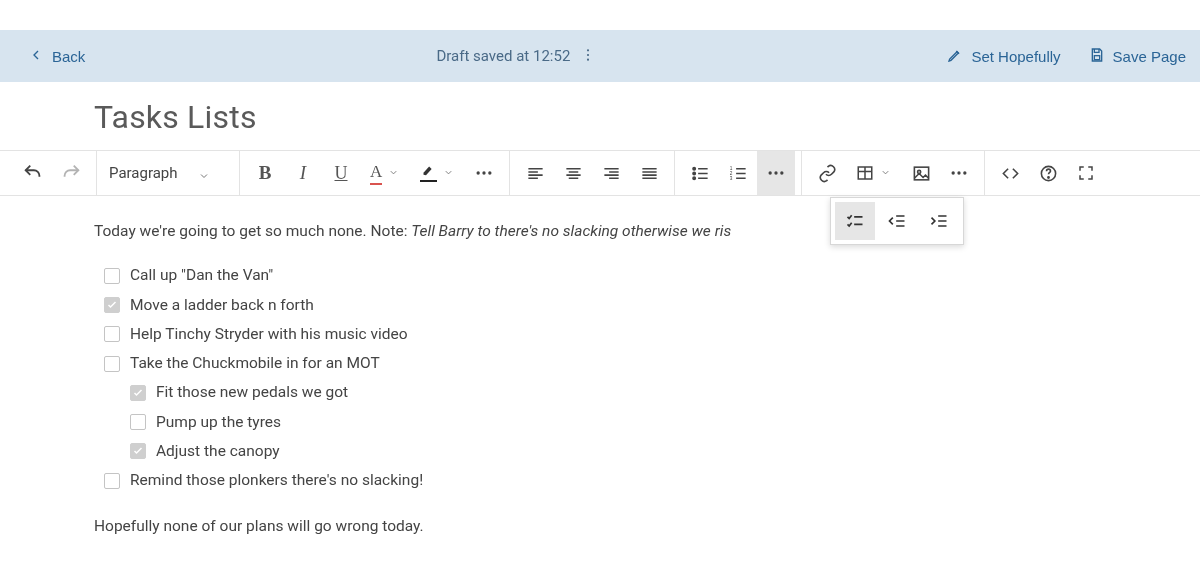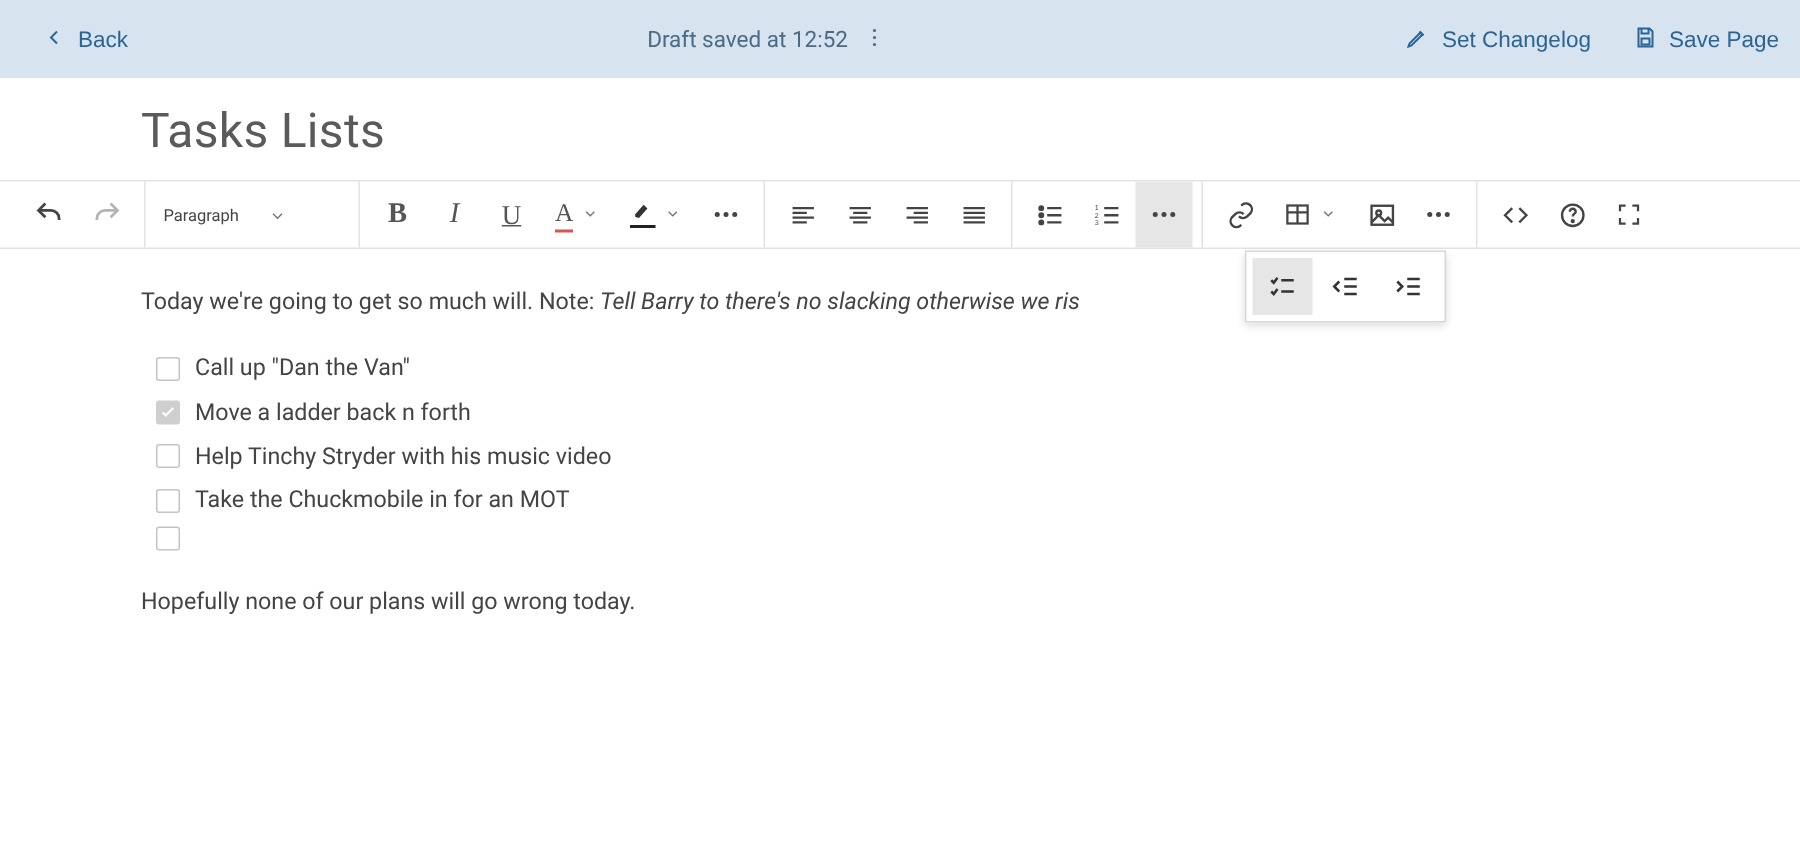--- a/index.html
+++ b/index.html
@@ -1,37 +1,37 @@
 <!DOCTYPE html>
 <html><head>
 <meta charset="utf-8">
 <style>
   * { box-sizing: border-box; margin: 0; padding: 0; }
   body { font-family: -apple-system, BlinkMacSystemFont, "Segoe UI", Roboto, "Helvetica Neue", sans-serif; background: #fff; color: #333; width: 1200px; height: 570px; overflow: hidden; }
 
   
-  .topbar { display: flex; align-items: center; justify-content: space-between; background: #d7e4ef; height: 52px; padding: 0 4px 0 18px; color: #2a6496; font-size: 15px; }
+  .topbar { display: flex; align-items: center; justify-content: space-between; background: #d7e4ef; height: 52px; padding: 0 4px 0 18px; color: #2a6496; font-size: 15px; margin-top: 30px; }
   .topbar-left, .topbar-right { display: flex; align-items: center; gap: 8px; }
   .topbar-center { flex: 1; display: flex; justify-content: center; align-items: flex-start; gap: 10px; color: #4a6a87; }
   .topbar a, .topbar button { color: #2a6496; background: none; border: none; font-size: 15px; cursor: pointer; display: inline-flex; align-items: center; gap: 6px; padding: 6px 10px; }
   .topbar .icon, .toolbar .icon { display: inline-flex; width: 18px; height: 18px; }
   .vdots { display:inline-flex; width:16px; height:16px; }
 
   
   .title-area { padding: 16px 0 14px 94px; }
   .title-area h1 { font-weight: 400; color: #5a5a5a; font-size: 32px; letter-spacing: .2px; }
 
   
   .toolbar { display: flex; align-items: stretch; border-top: 1px solid #e3e3e3; border-bottom: 1px solid #e3e3e3; height: 46px; position: relative; }
   .tb-group { display: flex; align-items: center; border-right: 1px solid #e3e3e3; padding: 0 6px; }
   .tb-group.first { padding-left: 14px; }
   .tb-btn { width: 38px; height: 44px; display: inline-flex; align-items: center; justify-content: center; background: none; border: none; cursor: pointer; color: #555; }
   .tb-btn.active { background: #e6e6e6; }
   .tb-btn.wide { width: auto; padding: 0 10px; gap: 6px; }
-  .style-select { display:flex; align-items:flex-end; gap:20px; padding:0 12px 0 6px; font-size:11px; color:#444; cursor:pointer; min-width:130px; }
+  .style-select { display:flex; align-items:flex-end; gap:20px; padding:0 12px 0 6px; font-size:15px; color:#444; cursor:pointer; min-width:130px; }
   .chev { width:12px; height:12px; }
 
   svg { display:block; }
 
   
   .dropdown { position: absolute; top: 46px; left: 830px; background: #fff; border: 1px solid #d7d7d7; box-shadow: 0 2px 6px rgba(0,0,0,0.15); display: flex; padding: 4px; gap: 2px; }
   .dropdown .tb-btn { width: 40px; height: 38px; }
 
   
   .content { padding: 24px 0 0 94px; font-size: 15.5px; color: #444; line-height: 1.5; max-width: 1050px; position: relative; z-index: -1; }
@@ -74,21 +74,21 @@
     </span>
   </div>
   <div class="topbar-right">
     <button>
       <span class="icon">
         <svg viewBox="0 0 24 24" width="16" height="16" fill="none" stroke="#2a6496" stroke-width="2">
             <path d="M3 21l3-1 11-11-2-2L4 18l-1 3z"></path>
             <path d="M14 6l4 4"></path>
           </svg>
       </span>
-      <span>Set Changelog</span>
+      <span>Set Hopefully</span>
     </button>
     <button>
       <span class="icon">
         <svg viewBox="0 0 24 24" width="16" height="16" fill="none" stroke="#2a6496" stroke-width="2">
             <path d="M5 3h11l3 3v15H5V3z"></path>
             <path d="M8 3v5h7V3"></path>
             <rect x="8" y="13" width="8" height="6"></rect>
           </svg>
       </span>
       <span>Save Page</span>
@@ -327,21 +327,21 @@
             <path d="M11 6h10M11 12h10M11 18h10"></path>
             <path d="M3 8l4 4-4 4"></path>
           </svg>
         </span>
       </button>
   </div>
 </div>
 
 <div class="content">
   <p>
-    <span>Today we're going to get so much will. Note: </span><em>Tell Barry to there's no slacking otherwise we ris</em>
+    <span>Today we're going to get so much none. Note: </span><em>Tell Barry to there's no slacking otherwise we ris</em>
   </p>
 
   <ul class="tasks" id="task-root">
       <li>
         <span class="chk"></span>
         <span>Call up "Dan the Van"</span>
       </li>
       <li>
         <span class="chk done">
           <svg viewBox="0 0 24 24" width="12" height="12" fill="none" stroke="#fff" stroke-width="3">
@@ -351,19 +351,42 @@
         <span>Move a ladder back n forth</span>
       </li>
       <li>
         <span class="chk"></span>
         <span>Help Tinchy Stryder with his music video</span>
       </li>
       <li>
         <span class="chk"></span>
         <span>Take the Chuckmobile in for an MOT</span>
       </li>
+      <ul class="tasks">
+        <li>
+          <span class="chk done">
+            <svg viewBox="0 0 24 24" width="12" height="12" fill="none" stroke="#fff" stroke-width="3">
+              <path d="M5 12l4 4 10-10"></path>
+            </svg>
+          </span>
+          <span>Fit those new pedals we got</span>
+        </li>
+        <li>
+          <span class="chk"></span>
+          <span>Pump up the tyres</span>
+        </li>
+        <li>
+          <span class="chk done">
+            <svg viewBox="0 0 24 24" width="12" height="12" fill="none" stroke="#fff" stroke-width="3">
+              <path d="M5 12l4 4 10-10"></path>
+            </svg>
+          </span>
+          <span>Adjust the canopy</span>
+        </li>
+      </ul>
       <li>
         <span class="chk"></span>
+        <span>Remind those plonkers there's no slacking!</span>
       </li>
     </ul>
 
   <p>Hopefully none of our plans will go wrong today.</p>
 </div>
 
 </body></html>

